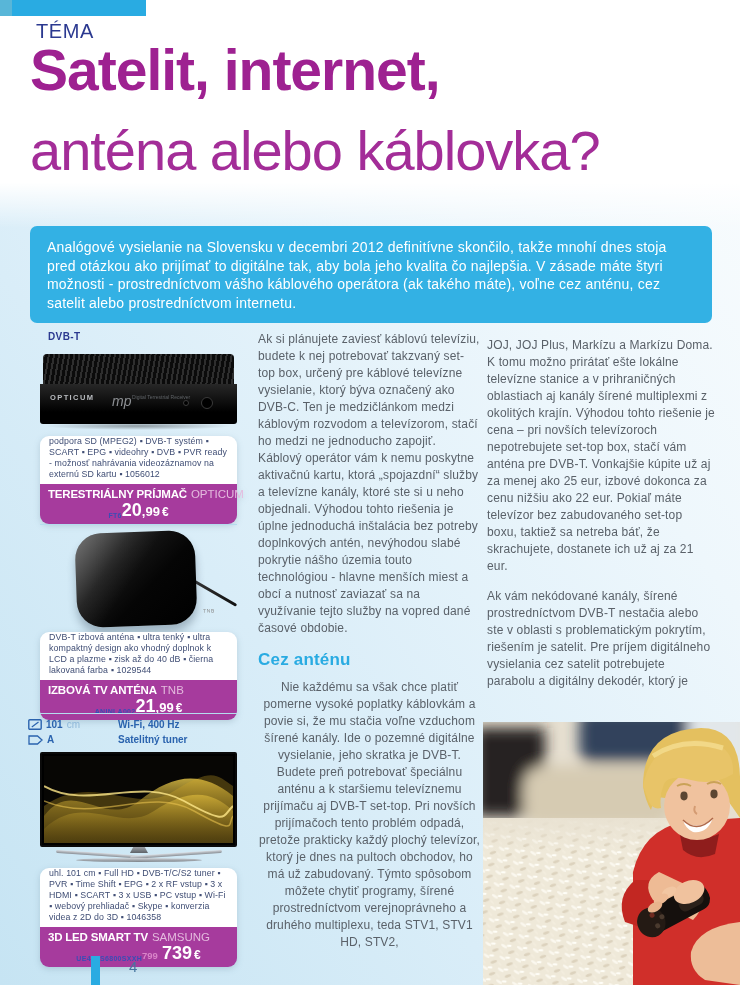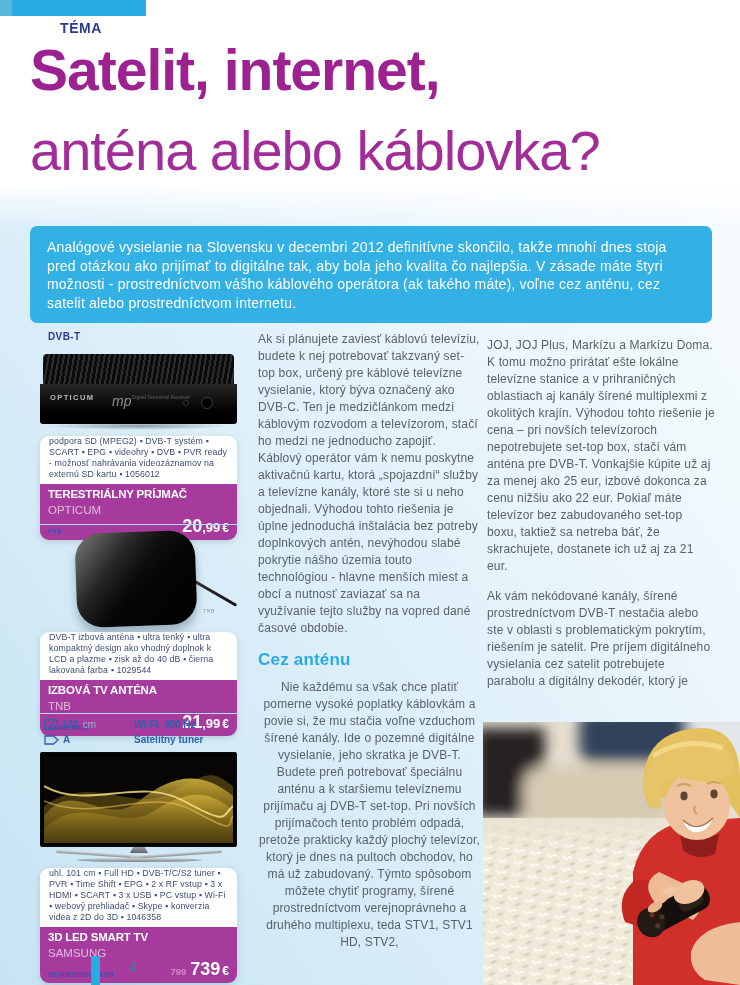--- a/index.html
+++ b/index.html
@@ -6,21 +6,21 @@
   html,body { background:#9aa0a6; }
   .page{
     position:relative; width:740px; height:985px; margin:0 auto; overflow:hidden;
     font-family:"Liberation Sans", sans-serif;
     background:linear-gradient(55deg,#c6e4f3 0%,#d9edf8 35%,#eef7fc 70%,#fbfdfe 100%);
   }
   .header-wash{position:absolute;top:0;left:0;right:0;height:228px;
     background:linear-gradient(180deg,#ffffff 0%,#ffffff 80%,rgba(255,255,255,0) 100%);}
   .top-bar{position:absolute;left:0;top:0;width:146px;height:16px;background:#29abe2;}
   .top-bar::before{content:"";position:absolute;left:0;top:0;width:12px;height:16px;background:#58b6d8;}
-  .kicker{position:absolute;left:60px;top:20px;font-size:14px;font-weight:bold;color:#2b3990;letter-spacing:.6px;}
+  .kicker{position:absolute;left:36px;top:20px;font-size:20px;font-weight:normal;color:#2b3990;letter-spacing:.6px;}
   .headline{position:absolute;left:30px;top:42px;line-height:1;}
   .hl1{display:block;font-size:57px;font-weight:bold;color:#9e2191;letter-spacing:-1px;}
   .hl2{display:block;font-size:56px;font-weight:normal;color:#a32d98;letter-spacing:-1px;margin-top:24px;}
   .intro-box{position:absolute;left:30px;top:226px;width:682px;height:97px;border-radius:7px;
     background:#33b1e4;color:#fff;padding:12px 17px;font-size:14px;line-height:18.5px;letter-spacing:.2px;overflow:hidden;}
 
   
   .section-label{position:absolute;left:48px;top:331px;font-size:10px;font-weight:bold;color:#2b3990;letter-spacing:.4px;}
 
   .img-stb{position:absolute;left:40px;top:354px;width:197px;height:78px;}
@@ -56,36 +56,36 @@
   .tv-leg.l{left:16px;transform:rotate(4deg);}
   .tv-leg.r{left:90px;transform:rotate(-4deg);}
   .tv-base{position:absolute;top:106px;left:36px;width:126px;height:4px;border-radius:50%;
     background:linear-gradient(180deg,#cfd4d9,#7c8288);}
 
   .card{position:absolute;left:40px;width:197px;filter:drop-shadow(0 2px 3px rgba(40,70,95,.18));}
   .card-1{top:436px;} .card-2{top:632px;} .card-3{top:868px;}
   .desc{background:#fff;border-radius:9px 9px 0 0;padding:0 9px 4px;font-size:8.8px;line-height:11px;
     color:#3f4d74;letter-spacing:.1px;}
   .banner{background:#a63b9d;border-radius:0 0 9px 9px;padding:4px 8px 5px;}
-  .b-row1{display:flex;align-items:flex-start;gap:4px;white-space:nowrap;flex-direction:column;}
+  .b-row1{display:flex;align-items:center;gap:4px;white-space:nowrap;}
   .b-title{font-size:11.5px;font-weight:bold;color:#fff;letter-spacing:-.2px;}
   .b-brand{font-size:11.5px;font-weight:normal;color:#e4bbde;}
-  .b-row2{display:flex;justify-content:space-between;align-items:flex-end;margin-top:1px;}
+  .b-row2{display:flex;justify-content:center;align-items:flex-end;margin-top:1px;}
   .b-code{font-size:7px;font-weight:bold;color:#3a4db5;letter-spacing:.3px;}
   .b-price{color:#fff;font-weight:bold;line-height:1;white-space:nowrap;}
   .p-old{font-size:9.5px;color:#d985c9;margin-right:4px;}
   .p-old:empty{display:none;}
   .p-main{font-size:18px;}
   .p-dec{font-size:13px;}
   .p-cur{font-size:12px;margin-left:2px;}
 
   .divider{position:absolute;left:40px;width:197px;height:1px;background:#b5dcee;}
   .divider.d1{top:524px;} .divider.d2{top:713px;}
 
-  .specs{position:absolute;left:44px;top:719px;width:192px;display:grid;grid-template-columns:86px auto;
+  .specs{position:absolute;left:28px;top:719px;width:192px;display:grid;grid-template-columns:86px auto;
     row-gap:5px;column-gap:4px;}
   .spec{display:flex;align-items:center;gap:4px;font-size:10px;font-weight:bold;color:#2a63ae;line-height:1;}
   .spec .unit{color:#8fb8d9;font-weight:normal;}
   .spec .unit:empty{display:none;}
   .spec svg{flex:0 0 auto;}
 
   
   .col{position:absolute;}
   .col-mid{left:258px;top:331px;width:223px;}
   .col-right{left:487px;top:337px;width:228px;}

